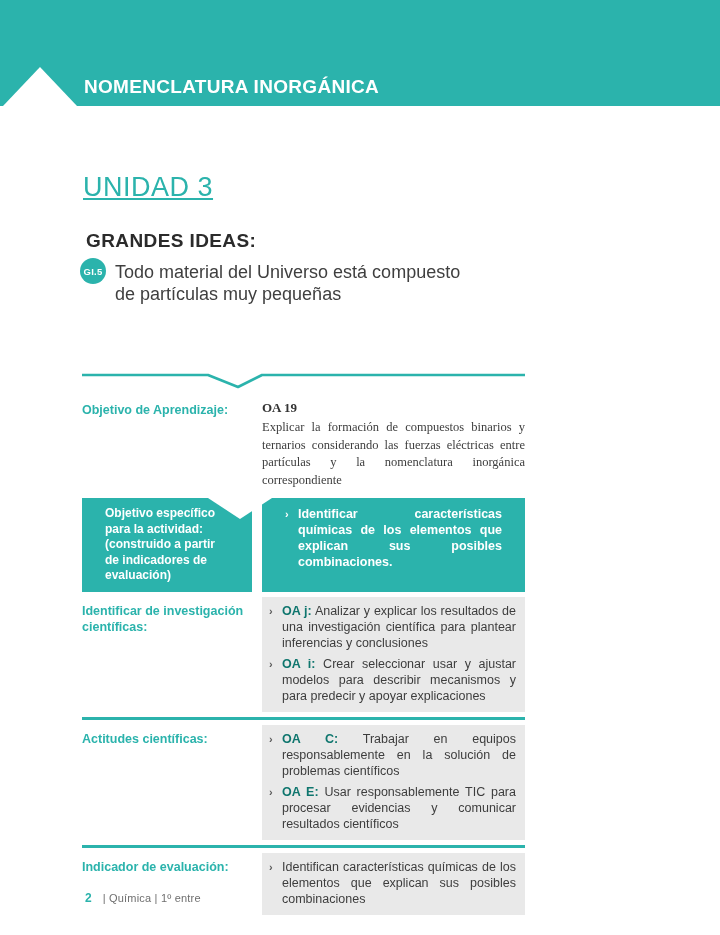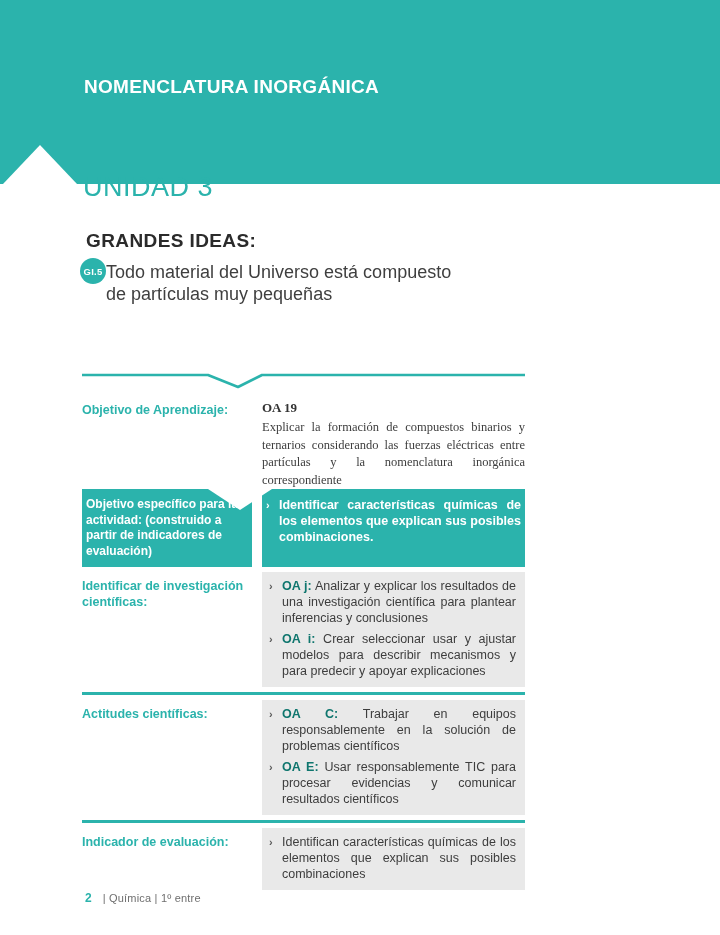--- a/index.html
+++ b/index.html
@@ -5,21 +5,21 @@
   * { margin:0; padding:0; box-sizing:border-box; }
   html,body { background:#ffffff; }
   body { font-family:"Liberation Sans", sans-serif; }
   .page {
     position:relative; width:720px; height:935px; background:#ffffff;
     overflow:hidden; margin:0 auto; color:#3d3d3d;
   }
 
   
   .header {
-    position:absolute; top:0; left:0; width:720px; height:184px;
+    position:absolute; top:0; left:0; width:720px; height:106px;
     background:#2bb3ac;
   }
   .header-title {
     position:absolute; left:84px; top:76px;
     font-size:19px; font-weight:bold; color:#ffffff; letter-spacing:0.3px;
   }
   .breadcrumb {
     position:absolute; left:84px; top:112px;
     font-size:13px; font-weight:bold; color:#ffffff; letter-spacing:0.2px;
     white-space:nowrap;
@@ -28,51 +28,51 @@
   .breadcrumb .sep2 { margin:0 15px; }
   .header-notch {
     position:absolute; left:3px; bottom:0; width:0; height:0;
     border-left:37px solid transparent; border-right:37px solid transparent;
     border-bottom:39px solid #ffffff;
   }
 
   
   .unit-title {
     position:absolute; left:83px; top:172px;
-    font-size:27px; font-weight:400; color:#2bb3ac; letter-spacing:0.5px;
+    font-size:27px; font-weight:400; color:#2bb3ac; letter-spacing:0.5px;text-decoration:underline;
   }
   .big-ideas-heading {
     position:absolute; left:86px; top:230px;
     font-size:19px; font-weight:bold; color:#2b2b2b; letter-spacing:0.4px;
   }
   .ideas { position:absolute; left:80px; top:258px; width:460px; }
-  .idea-row { display:flex; align-items:flex-start; margin-bottom:7px; }
+  .idea-row { display:flex; align-items:flex-start; gap:9px; margin-bottom:7px; }
   .gi-badge {
     flex:none; width:26px; height:26px; border-radius:50%;
     background:#2bb3ac; color:#ffffff; font-size:9.5px; font-weight:bold;
     display:flex; align-items:center; justify-content:center; letter-spacing:0.2px;
   }
   .idea-text { font-size:18px; line-height:22px; padding-top:3px; max-width:348px; color:#3f3f3f; }
 
   
   .oa-table { position:absolute; left:82px; top:371px; width:443px; }
   .top-line { display:block; }
   .tbl-grid { display:grid; grid-template-columns:170px 10px 263px; }
   .row-label {
     color:#2bb3ac; font-weight:bold; font-size:12.5px; line-height:16px;
   }
   .row1 .row-label { padding-top:12px; }
-  .row1 { }
+  .row1 { margin-bottom:9px; }
   .row1-content { padding-top:10px;font-family:Liberation Serif, serif; }
   .oa-heading { font-weight:bold; font-size:13px; color:#333333; margin-bottom:3px; }
   .para { font-size:12.5px; line-height:17.5px; text-align:justify; color:#3d3d3d; }
 
   .row2 { position:relative; margin-bottom:5px; }
   .teal-cell {
-    background:#2bb3ac; color:#ffffff; padding:8px 4px;
+    background:#2bb3ac; color:#ffffff; padding:8px 23px;
   }
   .teal-cell.label-cell { font-weight:bold; font-size:12px; line-height:15.5px; color:#ffffff; }
   .row2-notch {
     position:absolute; top:0; left:126px; width:0; height:0; z-index:2;
     border-left:32px solid transparent; border-right:32px solid transparent;
     border-top:21px solid #ffffff;
   }
   .bullet-item { display:flex; gap:6px; margin-bottom:5px; }
   .bullet-item:last-child { margin-bottom:0; }
   .chevron {

